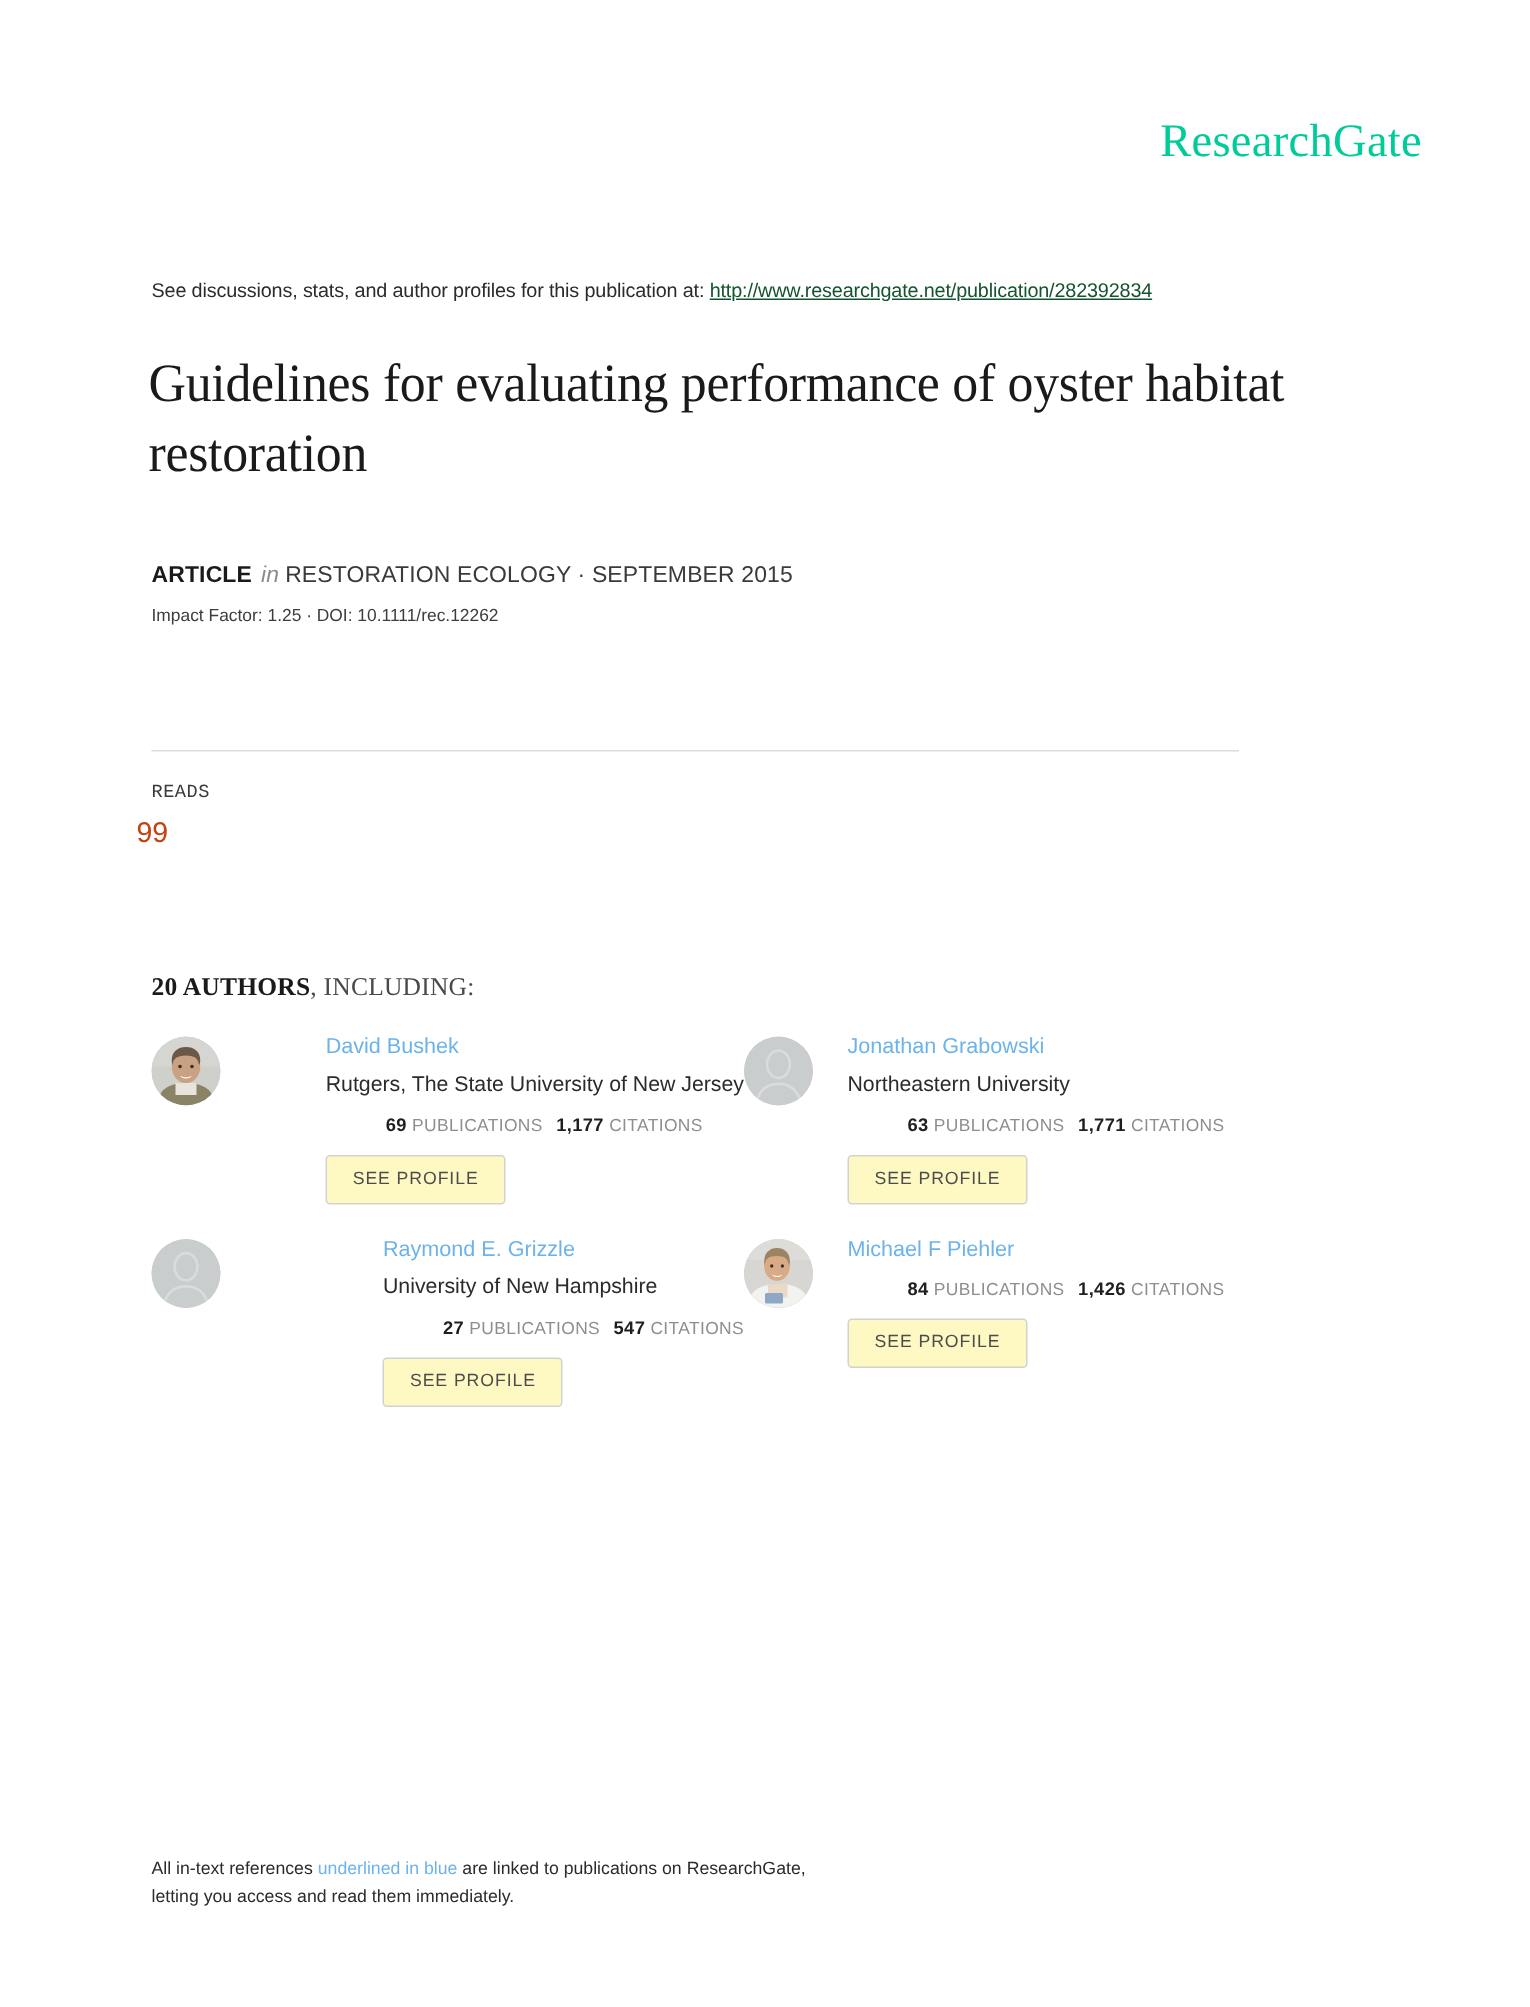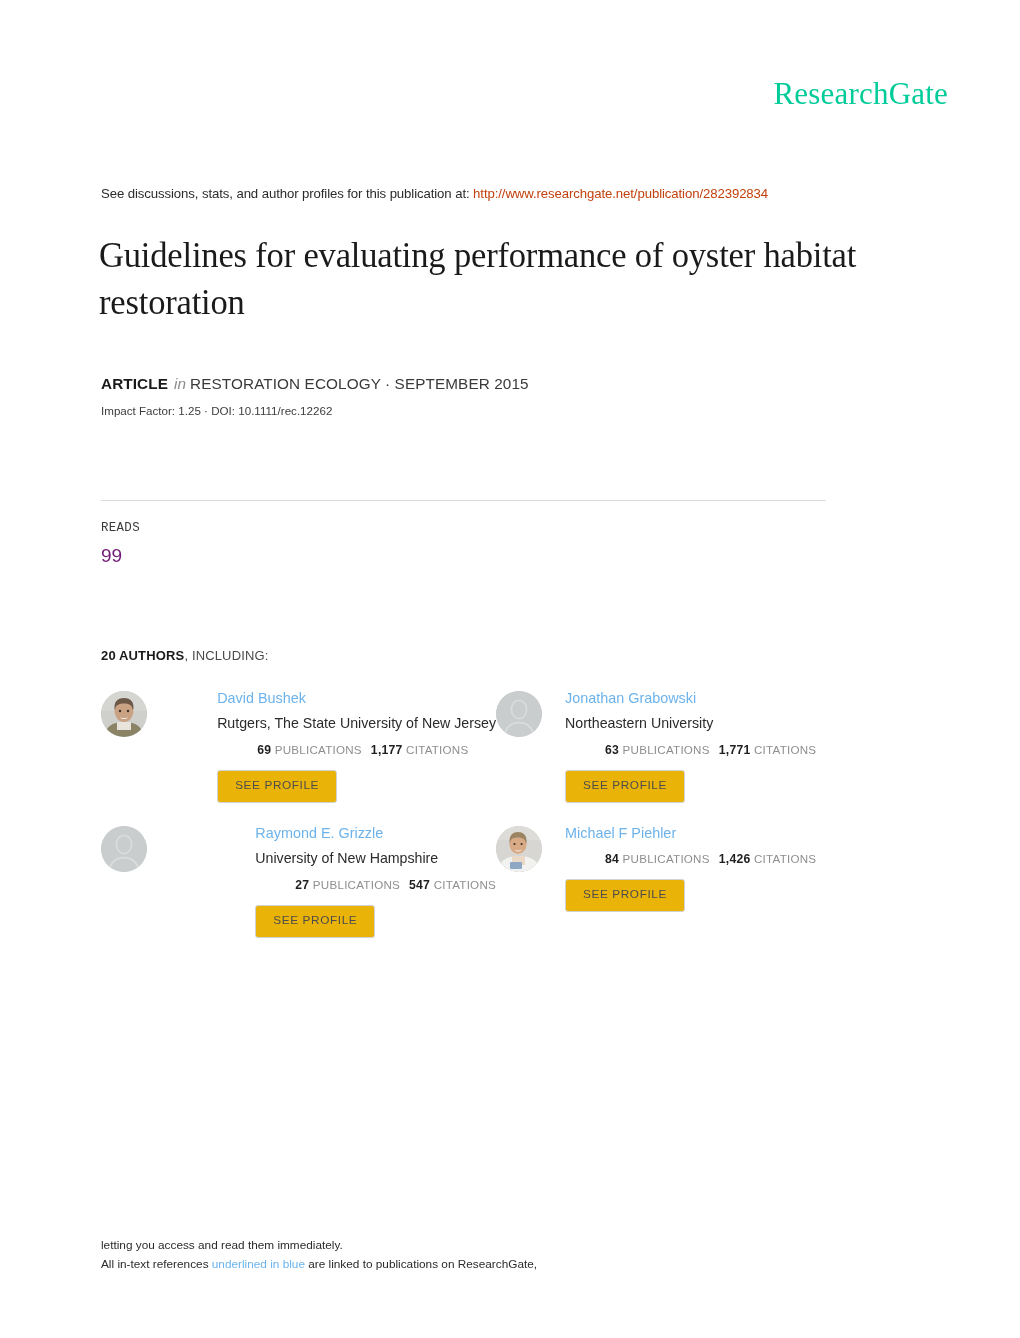--- a/index.html
+++ b/index.html
@@ -40,21 +40,22 @@
   .intro {
     position: absolute;
     top: 186px;
     left: 101px;
     font-size: 13.2px;
     color: #2b2b2b;
     white-space: nowrap;
     letter-spacing: -0.1px;
   }
   .intro .url {
-    color: #c2410c;
+    color: #14532d;
+    text-decoration: underline;
   }
 
   
   .doc-title {
     position: absolute;
     top: 232px;
     left: 99px;
     width: 840px;
     font-family: "Liberation Serif", serif;
     font-size: 36px;
@@ -109,34 +110,35 @@
     top: 521px;
     left: 101px;
     font-size: 12.4px;
     color: #3a3a3a;
     letter-spacing: 0.35px;
     font-family: Liberation Mono, monospace;
   }
   .reads-value {
     position: absolute;
     top: 545px;
-    left: 101px;
+    left: 91px;
     font-size: 19px;
-    color: #701a75;
+    color: #c2410c;
   }
 
   
   .authors-head {
     position: absolute;
     top: 648px;
     left: 101px;
-    font-size: 13px;
+    font-size: 17px;
     color: #4a4a4a;
     letter-spacing: 0.15px;
     white-space: nowrap;
+    font-family: Liberation Serif, serif;
   }
   .authors-head b {
     color: #1a1a1a;
     font-weight: bold;
   }
 
   .author-grid {
     position: absolute;
     top: 688px;
     left: 101px;
@@ -200,21 +202,21 @@
     color: #1f1f1f;
     font-size: 12.2px;
   }
   .author-stats .gap { display: inline-block; width: 9px; }
 
   .see-profile {
     margin-top: 13px;
     display: inline-block;
     border: 1px solid #d2d2d2;
     border-radius: 3px;
-    background: #eab308;
+    background: #fef9c3;
     padding: 9px 17px 10px 17px;
     font-size: 11.8px;
     color: #4c4c4c;
     letter-spacing: 0.6px;
     font-family: "Liberation Sans", sans-serif;
     line-height: 1;
     cursor: pointer;
   }
 
   
@@ -376,18 +378,18 @@
           </div>
           <div class="see-profile">SEE PROFILE</div>
         </div>
       </div>
 
     </div>
 
   </div>
 
   <div class="footer-left">
+    <div><span>All in-text references </span><span class="blue">underlined in blue</span><span> are linked to publications on ResearchGate,</span></div>
     <div>letting you access and read them immediately.</div>
-    <div><span>All in-text references </span><span class="blue">underlined in blue</span><span> are linked to publications on ResearchGate,</span></div>
   </div>
 
 
 </div>
 
 </body></html>

